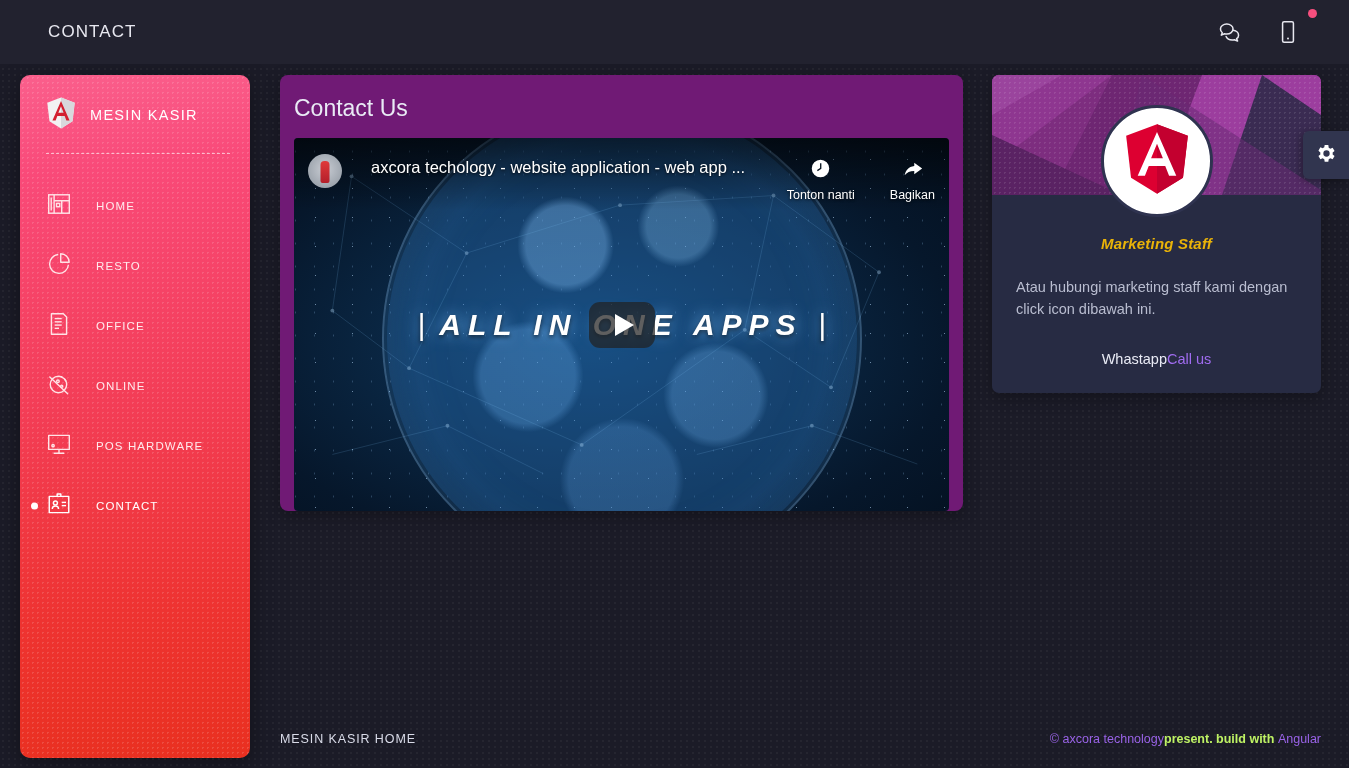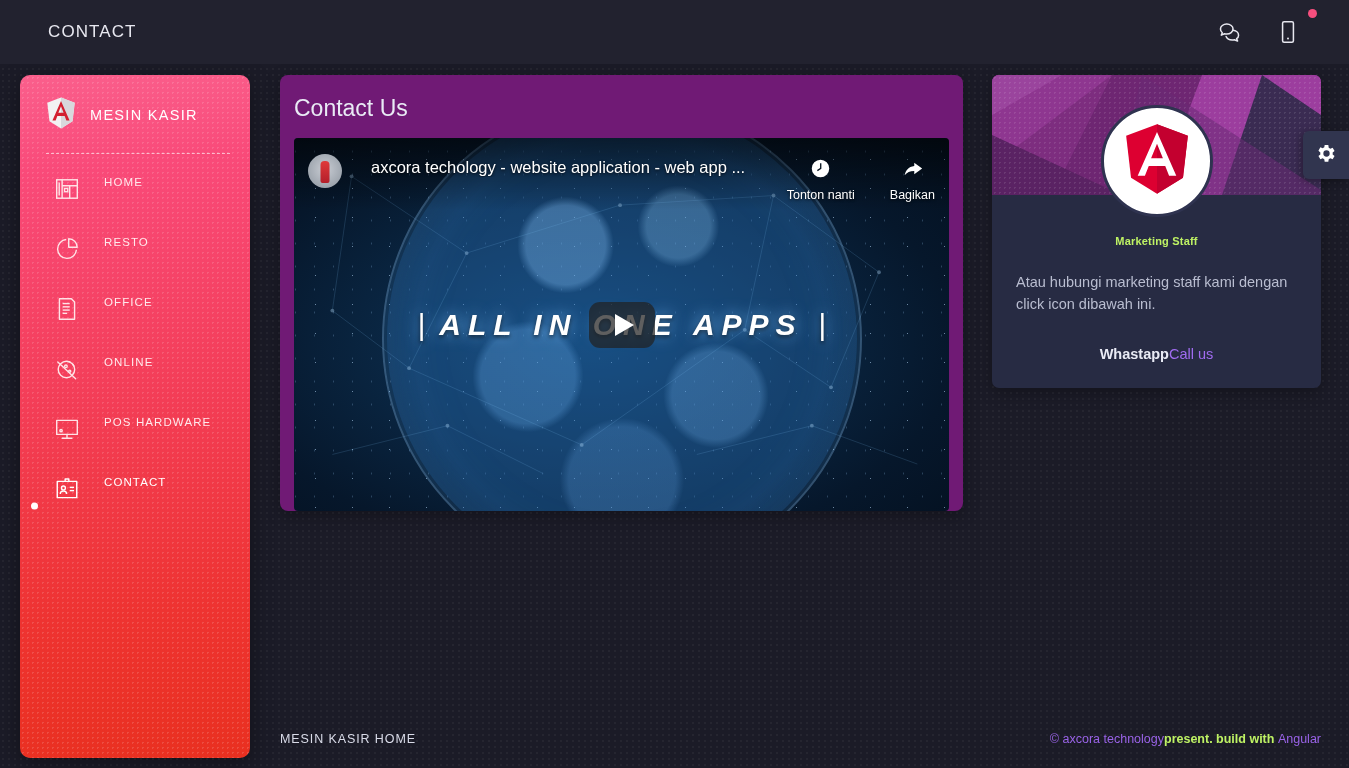--- a/index.html
+++ b/index.html
@@ -68,22 +68,22 @@
   .brand-name {
     color: #ffffff; font-size: 14.5px; letter-spacing: 1.3px; font-weight: 500;
   }
   .brand-sep {
     margin: 20px 20px 0 26px;
     border-top: 1px dashed rgba(255,255,255,0.6);
     height: 0;
   }
   .nav { margin-top: 22px; position: relative; }
   .nav-item {
-    display: flex; align-items: flex-start;
-    height: 60px; padding-left: 34px;
+    display: flex; align-items: center;
+    height: 60px; padding-left: 26px;
     position: relative; cursor: pointer;
   }
   .nav-icon { width: 26px; height: 26px; color: #ffe3e6; flex: 0 0 auto; }
   .nav-label {
     margin-left: 24px;
     color: #ffe9ec; font-size: 11.5px; letter-spacing: 1.1px;
   }
   .nav-item.active .nav-label { color: #ffffff; }
   .nav-item.active .nav-icon { color: #ffffff; }
   .nav-dot {
@@ -232,32 +232,33 @@
     transform: translateX(-50%);
     width: 112px; height: 112px; border-radius: 50%;
     background: #ffffff;
     border: 3px solid #2f3350;
     display: flex; align-items: center; justify-content: center;
     z-index: 3;
   }
   .avatar-ring svg { width: 68px; height: 72px; }
   .profile-body { padding: 40px 24px 26px 24px; text-align: center; }
   .profile-name {
-    color: #bef264; font-size: 11px; font-weight: 700;
+    color: #eab308; font-size: 15px; font-weight: 700;
     letter-spacing: 0.2px;
+    font-style: italic;
   }
   .profile-desc {
     color: #b9bdd0; font-size: 14.5px; line-height: 1.55;
     margin-top: 24px; text-align: left;
   }
   .profile-links {
     margin-top: 30px; font-size: 14.5px;
   }
   .profile-links a { text-decoration: none; }
-  .link-wa { color: #e9ebf5; font-weight: bold; }
+  .link-wa { color: #e9ebf5; }
   .link-call { color: #a06cf0; }
 
   
   .gear-tab {
     position: absolute; right: 0; top: 131px;
     width: 46px; height: 48px;
     background: #31354f;
     border-radius: 6px 0 0 6px;
     display: flex; align-items: center; justify-content: center;
     cursor: pointer; z-index: 8;

